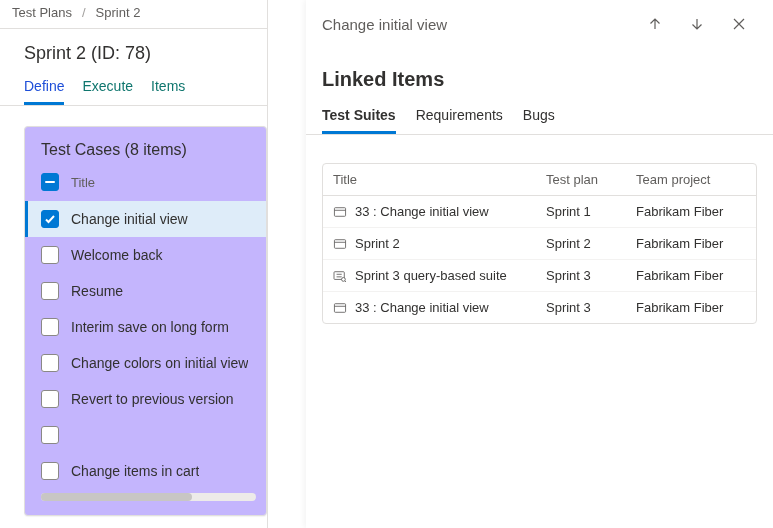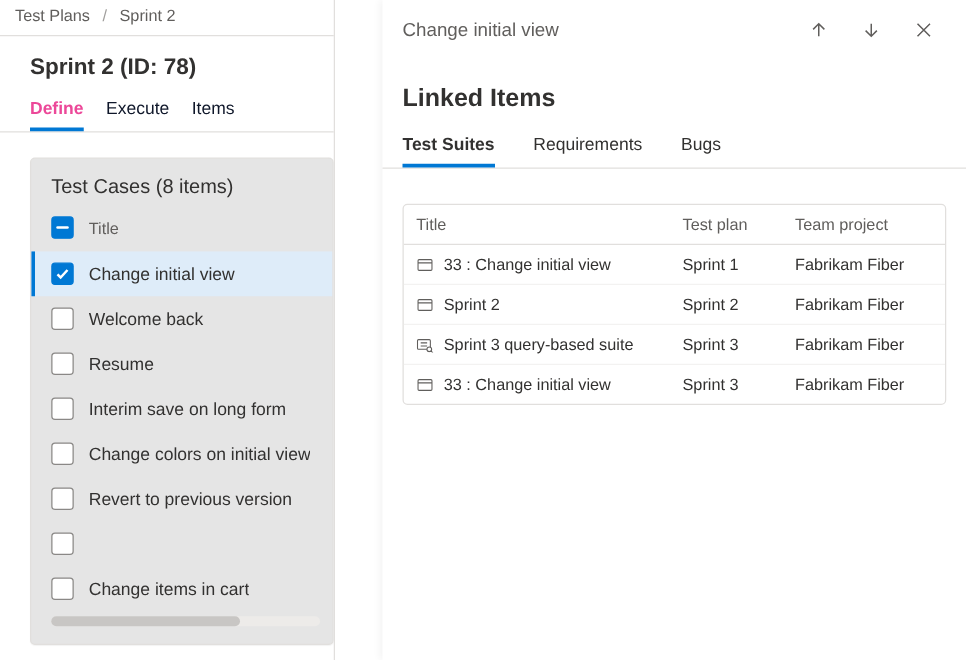--- a/index.html
+++ b/index.html
@@ -29,48 +29,48 @@
     gap: 10px;
     padding: 5px 12px 8px 12px;
     font-size: 13px;
     color: #605e5c;
     border-bottom: 1px solid #e1dfdd;
   }
   .breadcrumb .sep { color: #a19f9d; }
   .page-title {
     padding: 14px 24px 0 24px;
     font-size: 18px;
-    font-weight: 700;
+    font-weight: 400;
   }
   .main-tabs {
     display: flex;
     gap: 18px;
     padding: 14px 24px 0 24px;
     border-bottom: 1px solid #e1dfdd;
   }
   .main-tabs .tab {
     padding-bottom: 8px;
     cursor: pointer;
-    color: #0f172a;
+    color: #0f766e;
     border-bottom: 3px solid transparent;
   }
   .main-tabs .tab.active {
-    color: #ec4899;
-    font-weight: 700;
+    color: #1d4ed8;
+    font-weight: 400;
     border-bottom-color: #0078d4;
   }
   .card-wrap {
     padding: 20px 0 0 24px;
     flex: 1;
     overflow: hidden;
   }
   .card {
     border: 1px solid #e1dfdd;
     border-radius: 4px;
-    background: #e5e5e5;
+    background: #c4b5fd;
     height: 390px;
     display: flex;
     flex-direction: column;
     box-shadow: 0 0.5px 1px rgba(0,0,0,.05);
   }
   .card-title {
     padding: 14px 16px 10px 16px;
     font-size: 16px;
   }
   .list-header {
@@ -175,21 +175,21 @@
     color: #605e5c;
   }
   .icon-btn svg { stroke: currentColor; }
   .linked-title {
     font-size: 20px;
     font-weight: 600;
     padding: 26px 16px 0 16px;
   }
   .sub-tabs {
     display: flex;
-    gap: 31px;
+    gap: 20px;
     padding: 16px 16px 0 16px;
     border-bottom: 1px solid #e1dfdd;
   }
   .sub-tabs .stab {
     padding-bottom: 8px;
     cursor: pointer;
     border-bottom: 3px solid transparent;
   }
   .sub-tabs .stab.active {
     font-weight: 600;

